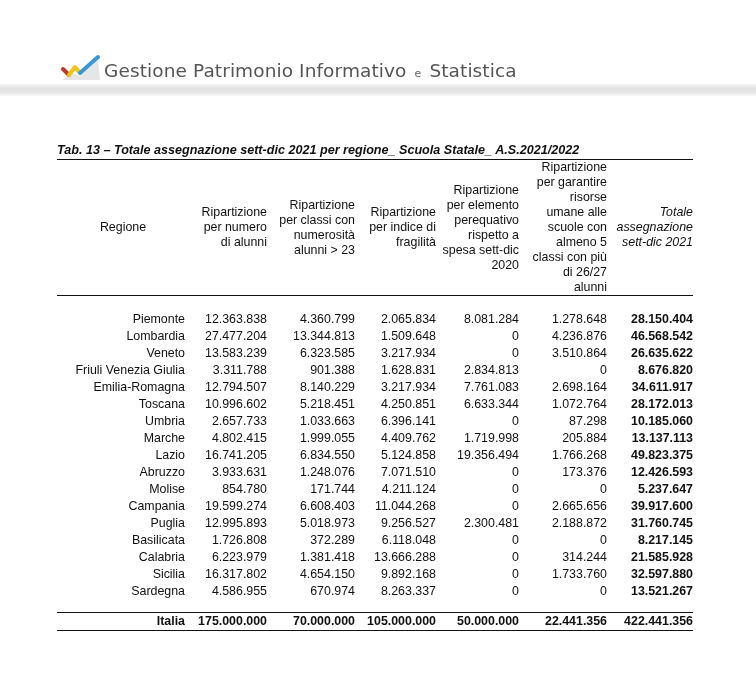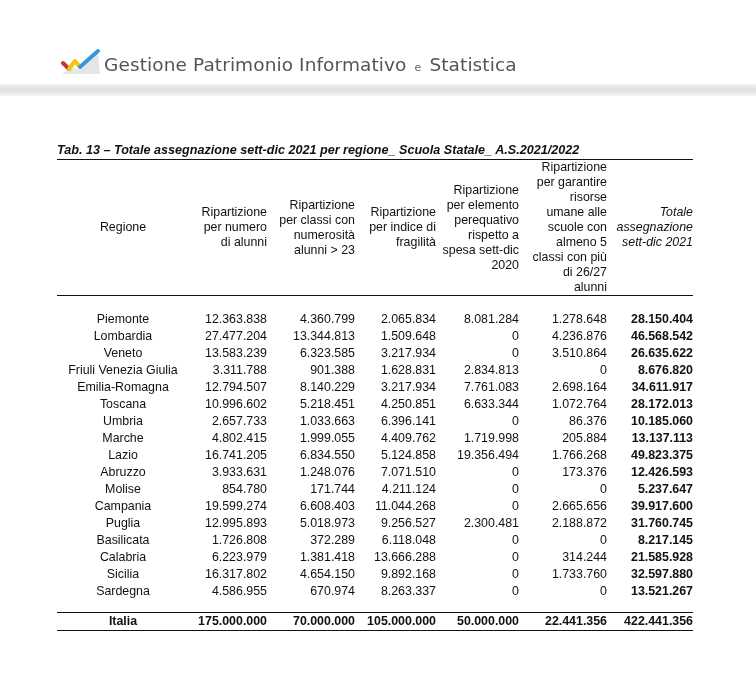--- a/index.html
+++ b/index.html
@@ -7,21 +7,21 @@
     background: #ffffff;
   }
   body {
     width: 756px; height: 689px;
     position: relative;
     overflow: hidden;
     font-family: "Liberation Sans", "DejaVu Sans", sans-serif;
     color: #111;
   }
   .header {
-    position: absolute; left: 0; top: 10px; width: 650px; height: 86px;
+    position: absolute; left: 0; top: 16px; width: 650px; height: 86px;
     background: #fff;
   }
   .logo {
     position: absolute; left: 60px; top: 38px; width: 42px; height: 28px;
   }
   .brand {
     position: absolute; left: 104px; top: 44px;
     font-family: "DejaVu Sans", sans-serif;
     font-size: 18.5px; color: #555;
     letter-spacing: 0.1px;
@@ -55,21 +55,21 @@
     height: 135px;
     border-bottom: 1.5px solid #111;
   }
   th.reg { text-align: center; padding-left: 4px; }
   th.tot { font-style: italic; }
   th span { display: inline-block; }
   td {
     padding: 0; text-align: right; height: 17px; line-height: 17px;
     white-space: nowrap;
   }
-  td.reg { text-align: center; padding-left: 4px; }
+  td.reg { text-align: right; padding-left: 4px; }
   td.tot { font-weight: bold; }
   tr.spacer td { height: 15px; }
   tr.spacer-bottom td { height: 12px; }
   tr.total td {
     font-weight: bold;
     border-top: 1.5px solid #111;
     border-bottom: 1.5px solid #111;
     height: 17px;
   }
 </style>
@@ -167,21 +167,21 @@
           <td>6.633.344</td>
           <td>1.072.764</td>
           <td class="tot">28.172.013</td>
         </tr>
         <tr>
           <td class="reg">Umbria</td>
           <td>2.657.733</td>
           <td>1.033.663</td>
           <td>6.396.141</td>
           <td>0</td>
-          <td>86.376</td>
+          <td>87.298</td>
           <td class="tot">10.185.060</td>
         </tr>
         <tr>
           <td class="reg">Marche</td>
           <td>4.802.415</td>
           <td>1.999.055</td>
           <td>4.409.762</td>
           <td>1.719.998</td>
           <td>205.884</td>
           <td class="tot">13.137.113</td>

